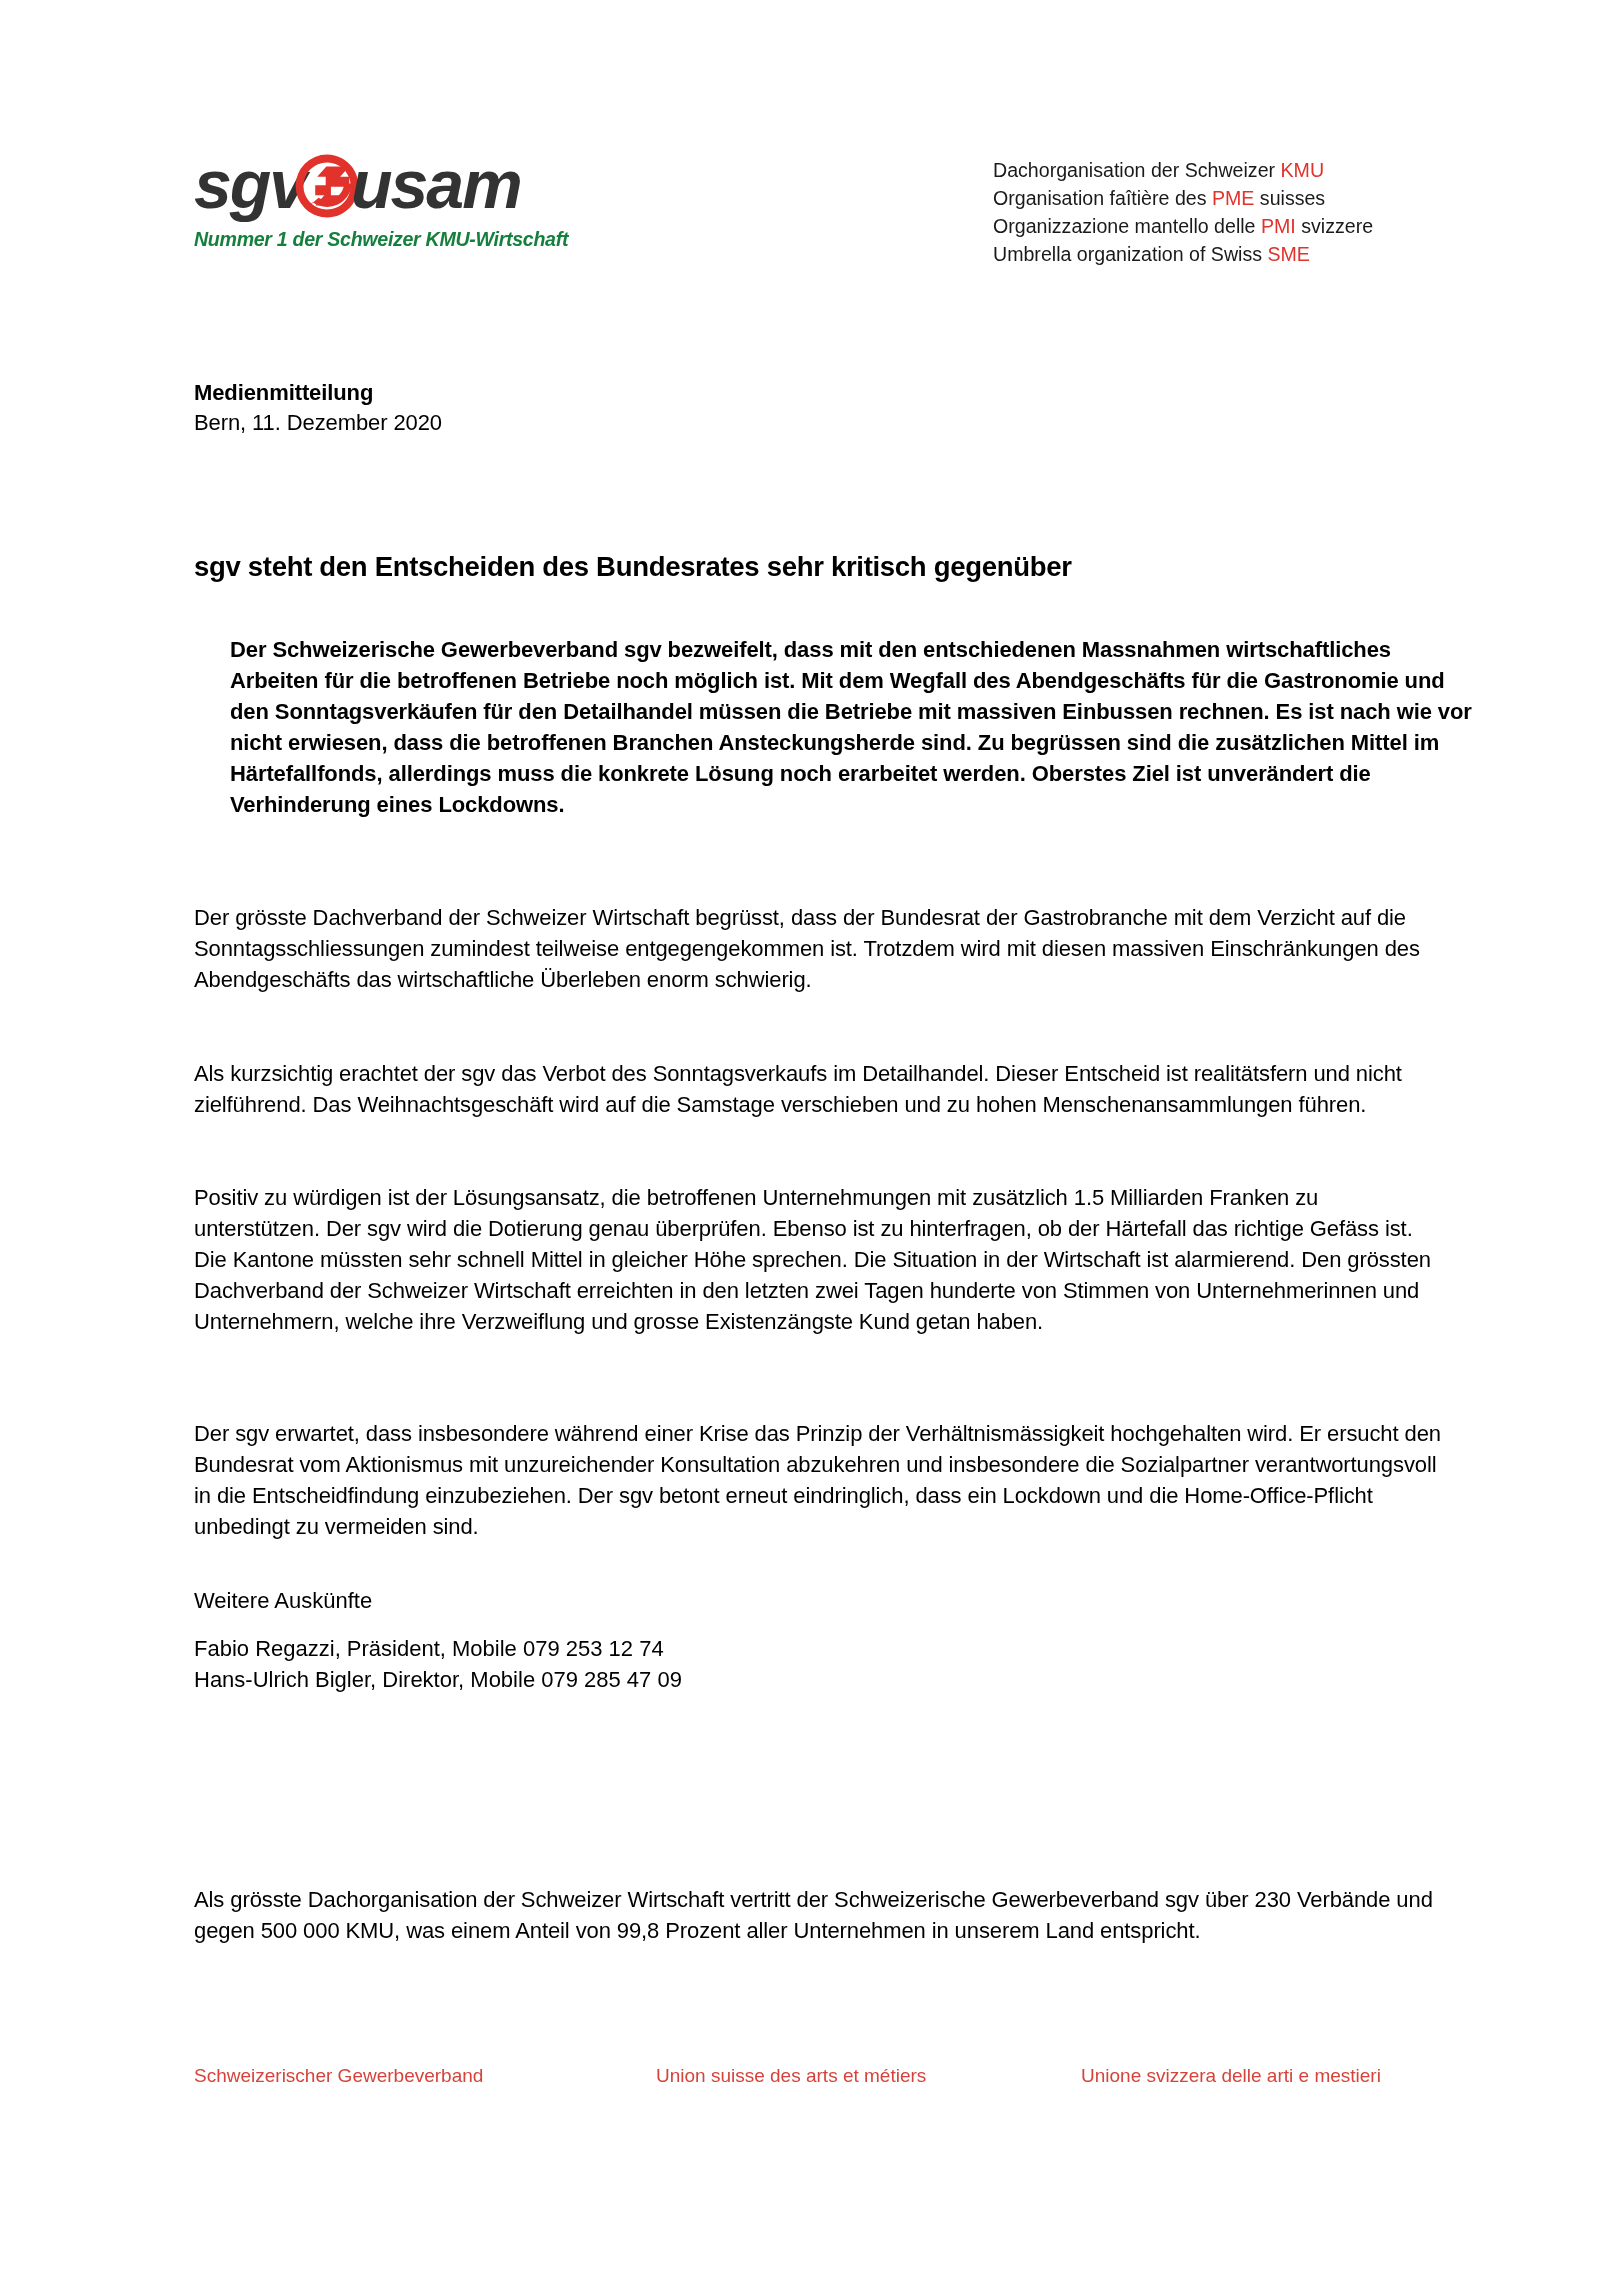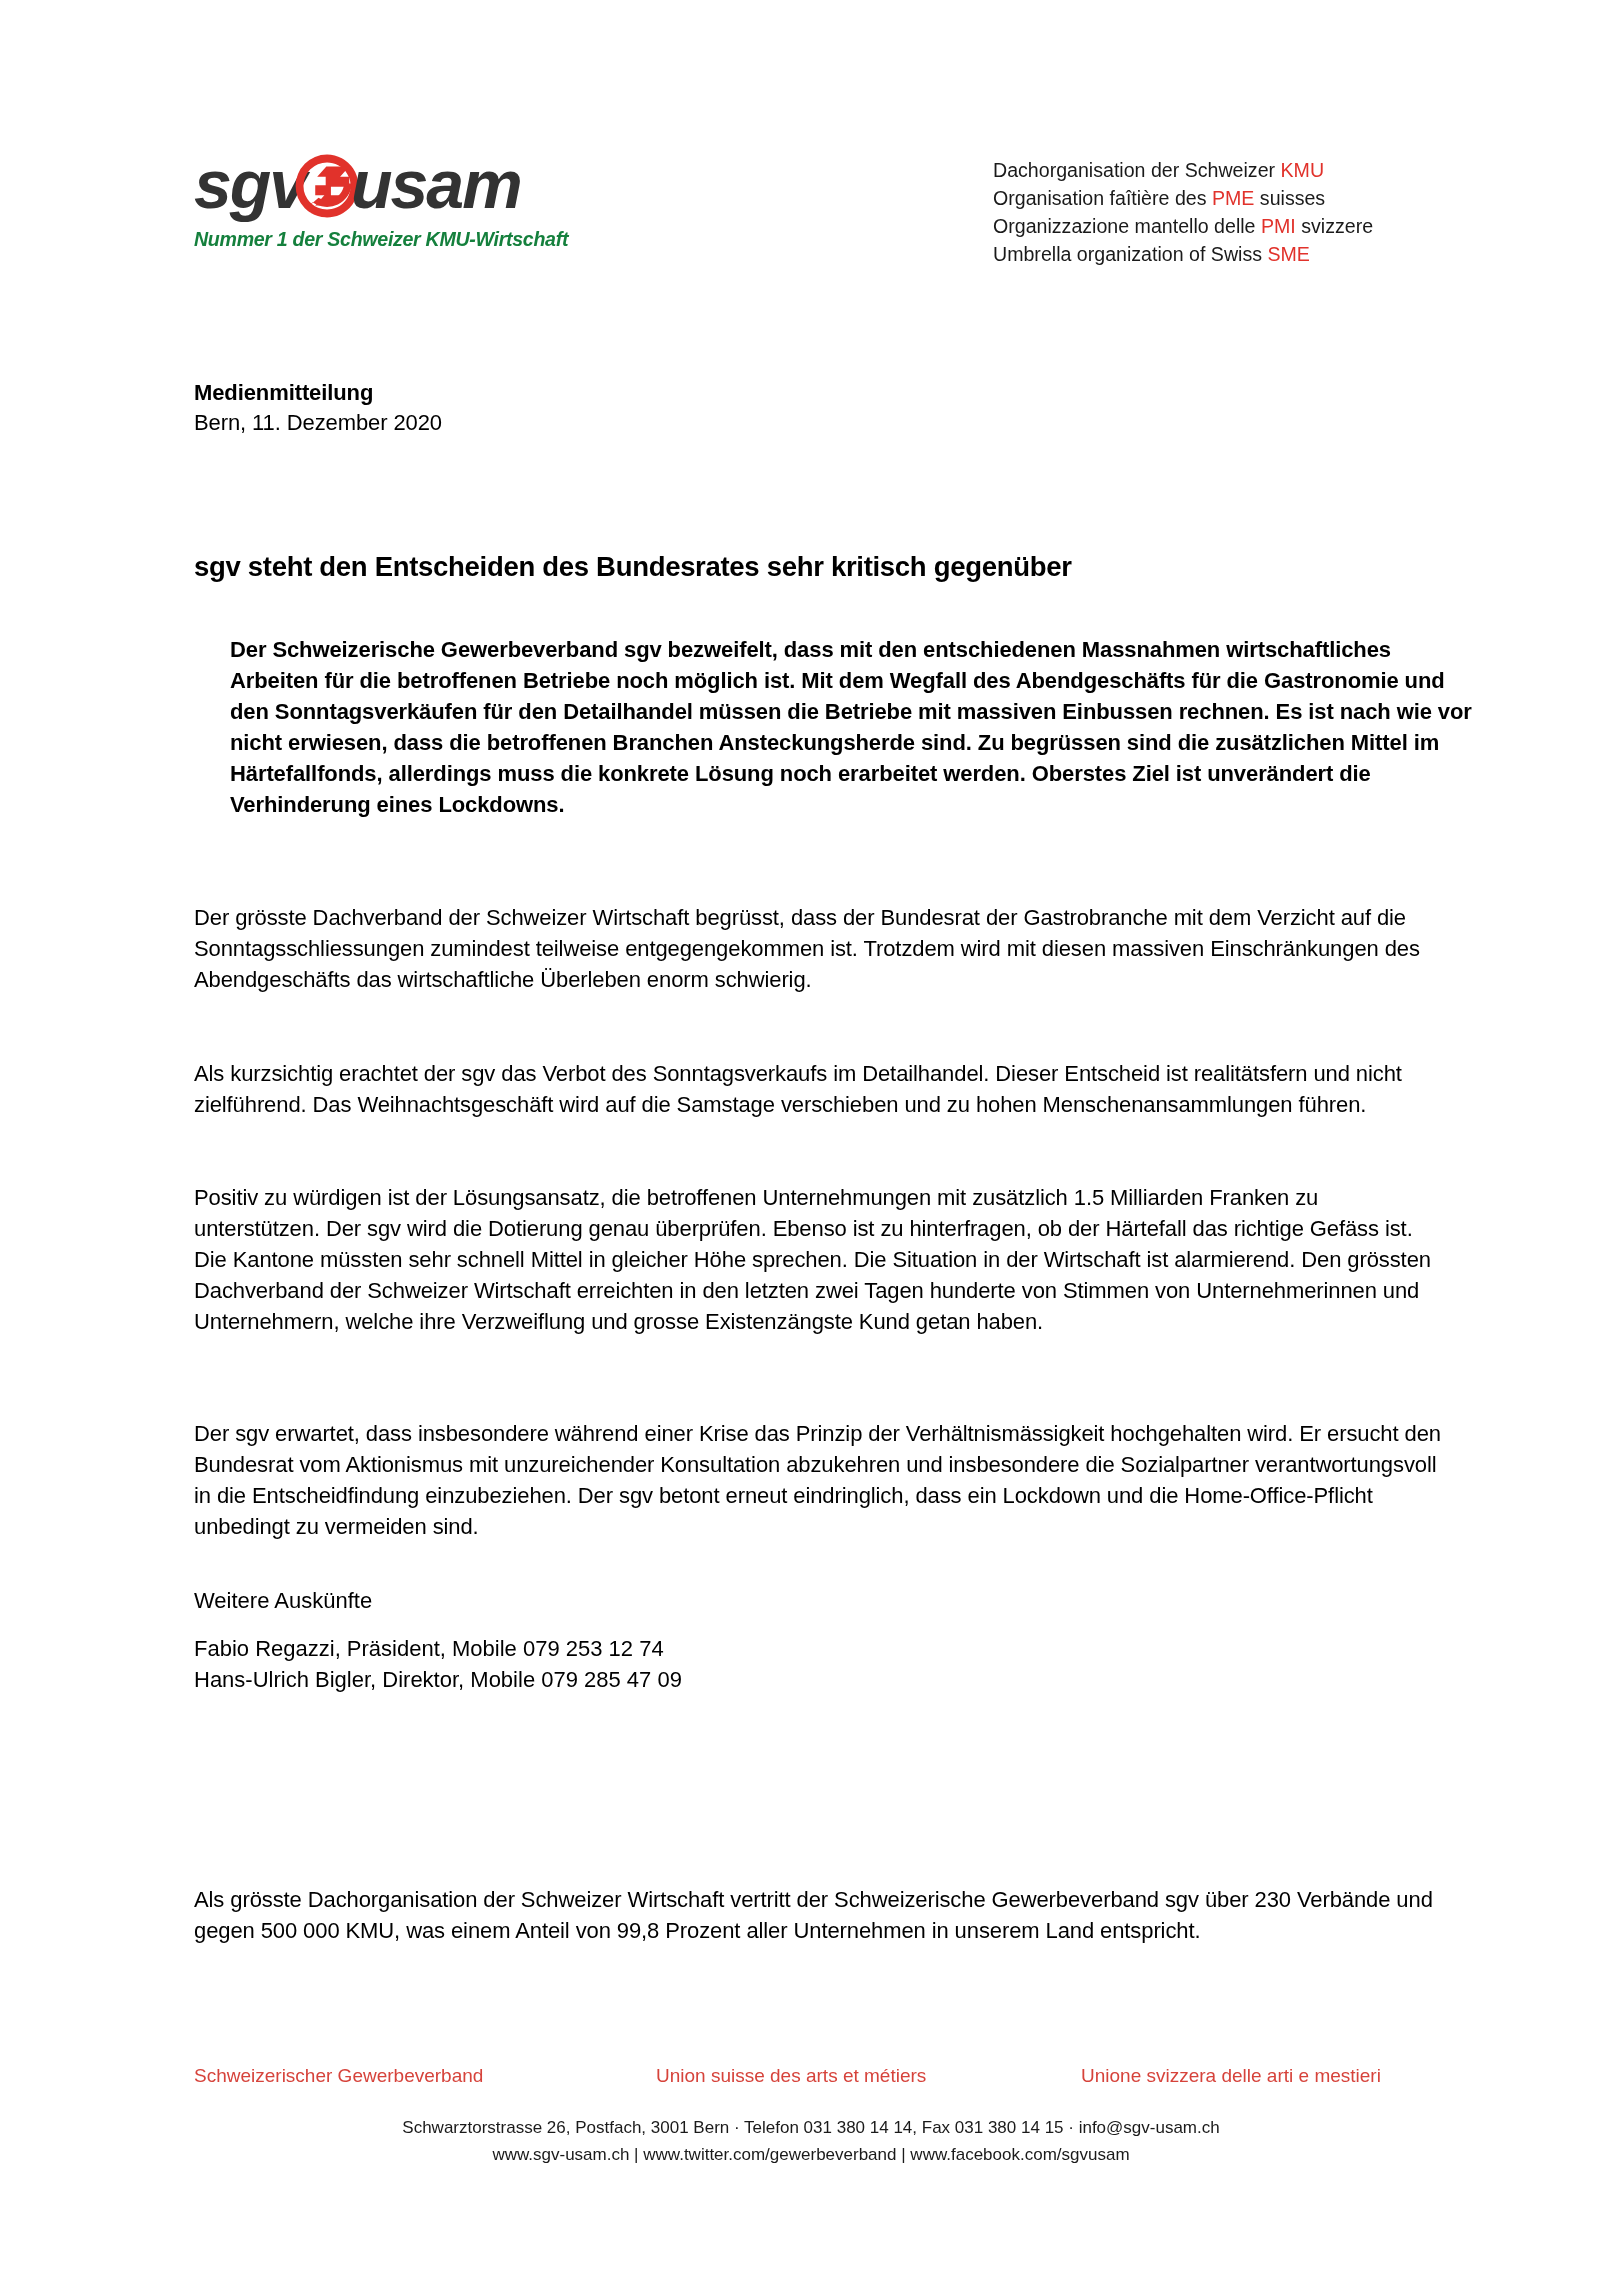--- a/index.html
+++ b/index.html
@@ -254,20 +254,16 @@
 
     <p class="boilerplate">Als grösste Dachorganisation der Schweizer Wirtschaft vertritt der Schweizerische Gewerbeverband sgv über 230 Verbände und gegen 500 000 KMU, was einem Anteil von 99,8 Prozent aller Unternehmen in unserem Land entspricht.</p>
   </div>
 
   <div class="footer">
     <div class="footer-names">
       <span class="fn fn-de">Schweizerischer Gewerbeverband</span>
       <span class="fn fn-fr">Union suisse des arts et métiers</span>
       <span class="fn fn-it">Unione svizzera delle arti e mestieri</span>
     </div>
-    <div class="footer-lines">
-      <div>Schwarztorstrasse 26, Postfach, 3001 Bern  ·   Telefon 031 380 14 14, Fax 031 380 14 15  ·   info@sgv-usam.ch</div>
-      <div>www.sgv-usam.ch  |  www.twitter.com/gewerbeverband  |  www.facebook.com/sgvusam</div>
-    </div>
   </div>
 
 </div>
 
 
 </body></html>

